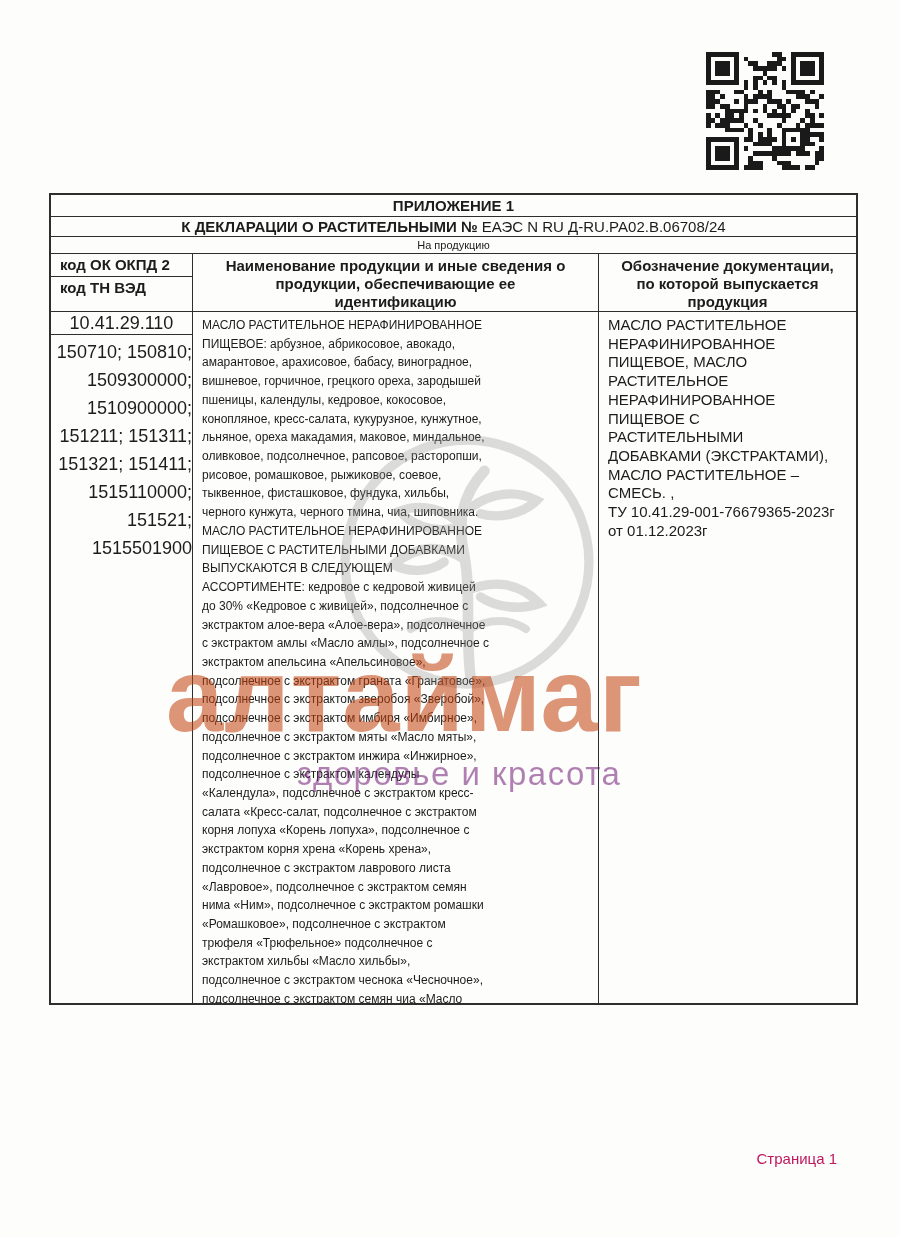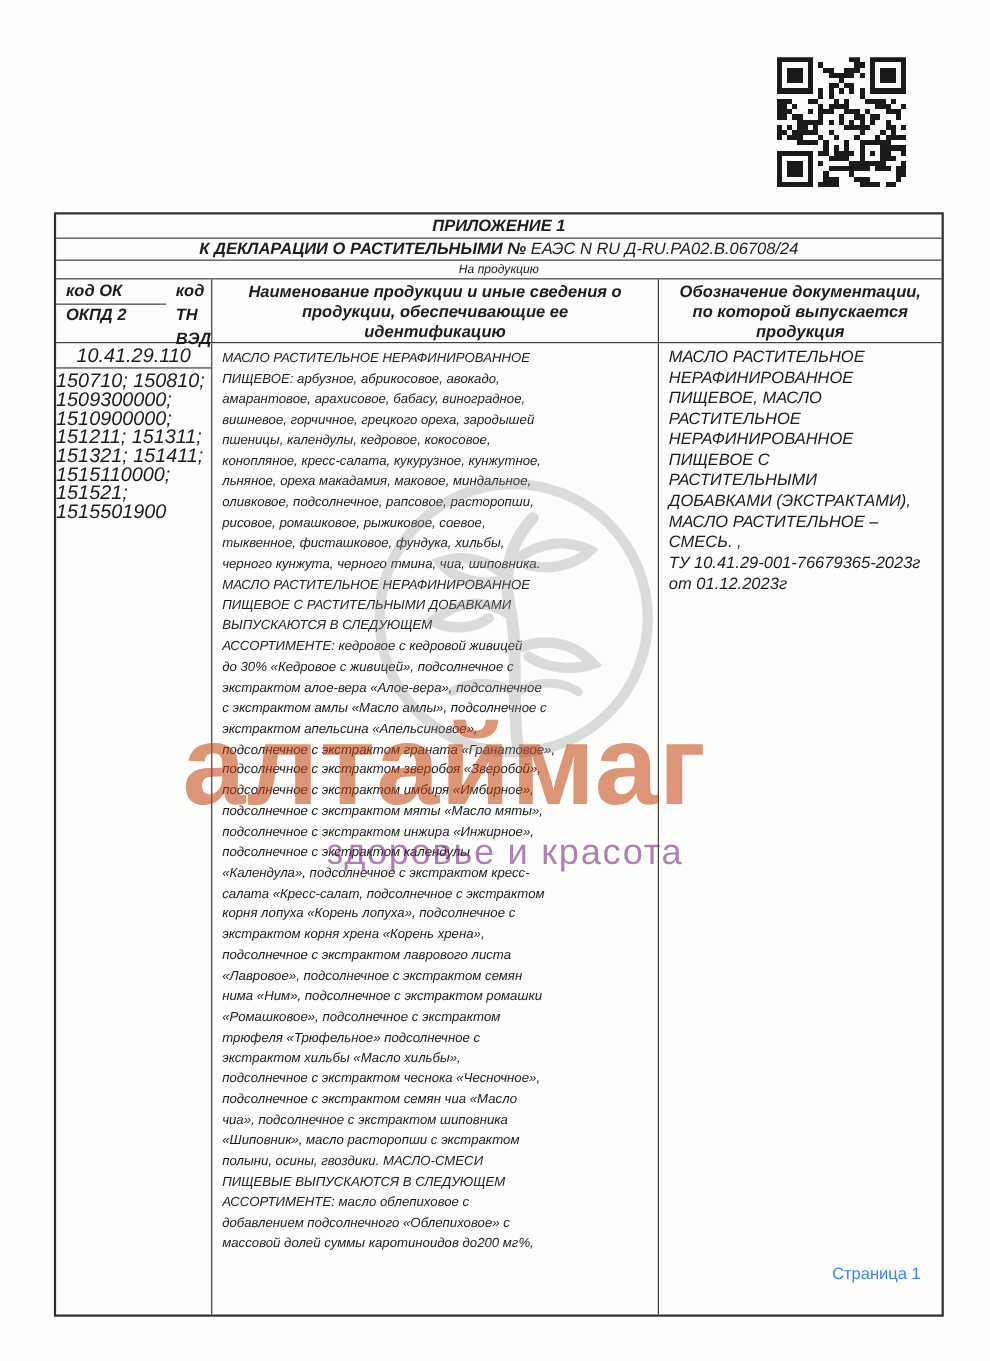--- a/index.html
+++ b/index.html
@@ -12,63 +12,62 @@
     overflow:hidden;
   }
   .page{position:absolute;inset:0;background:#fdfdfc;}
 
   
   .qr{position:absolute;left:706px;top:52px;width:118px;height:118px;}
   .qr svg{width:100%;height:100%;display:block;}
 
   
   .tbl{
-    position:absolute;left:49px;top:193px;width:809px;height:1004px;
+    position:absolute;left:49px;top:193px;width:809px;height:812px;
     border:2px solid #2e2e2e;
     box-sizing:border-box;
     display:flex;flex-direction:column;
     background:transparent;
-    font-style:italic;
   }
   .trow{flex:none;border-bottom:1.5px solid #2e2e2e;text-align:center;box-sizing:border-box;}
   .row-title{height:22px;line-height:21px;font-weight:bold;font-size:15px;}
   .row-decl{height:20px;line-height:19px;font-size:15px;}
   .row-decl .b{font-weight:bold;}
   .row-sub{height:17px;line-height:16px;font-size:11px;}
 
   .hdr{flex:none;height:58px;display:flex;border-bottom:1.5px solid #2e2e2e;box-sizing:border-box;font-weight:bold;font-size:15px;}
-  .c1h{width:142px;flex:none;border-right:1.5px solid #2e2e2e;box-sizing:border-box;display:flex;}
+  .c1h{width:142px;flex:none;border-right:1.5px solid #2e2e2e;box-sizing:border-box;display:flex;flex-direction:column;}
   .c1h1{height:23px;line-height:22px;border-bottom:1.5px solid #2e2e2e;box-sizing:border-box;padding-left:9px;}
   .c1h2{flex:1;line-height:22px;padding-left:9px;}
   .c2h{width:406px;flex:none;border-right:1.5px solid #2e2e2e;box-sizing:border-box;text-align:center;line-height:18px;padding-top:3px;white-space:pre-line;}
   .c3h{flex:1;text-align:center;line-height:18px;padding-top:3px;white-space:pre-line;}
 
   .tbody{flex:1;display:flex;box-sizing:border-box;overflow:hidden;}
   .c1b{width:142px;flex:none;border-right:1.5px solid #2e2e2e;box-sizing:border-box;font-size:18px;}
   .okpd{height:23px;line-height:22px;text-align:center;border-bottom:1.5px solid #2e2e2e;box-sizing:border-box;}
-  .tnved{padding-top:3px;text-align:left;line-height:17px;white-space:pre-line;}
+  .tnved{padding-top:3px;text-align:right;line-height:28px;white-space:pre-line;}
   .c2b{width:406px;flex:none;border-right:1.5px solid #2e2e2e;box-sizing:border-box;
        padding:4px 6px 0 9px;font-size:12px;line-height:18.72px;white-space:pre-line;overflow:hidden;}
   .c3b{flex:1;padding:4px 4px 0 9px;font-size:15px;line-height:18.7px;white-space:pre-line;overflow:hidden;}
 
   
   .watermark{position:absolute;inset:0;pointer-events:none;z-index:5;}
   .wm-logo{position:absolute;left:333px;top:428px;width:268px;height:268px;opacity:.30;}
   .wm-brand{
     position:absolute;left:166px;top:644px;
     font-size:103px;font-weight:bold;letter-spacing:1px;
     color:#c2410c;opacity:.55;line-height:1;
   }
   .wm-tag{
     position:absolute;left:297px;top:757px;
     font-size:33px;color:#701a75;opacity:.55;letter-spacing:1.5px;line-height:1;
   }
 
   
-  .pagenum{position:absolute;right:63px;top:1150px;font-size:15px;color:#3b82f6;}
+  .pagenum{position:absolute;right:63px;top:1150px;font-size:15px;color:#be185d;}
 </style>
 </head>
 <body>
 
 <div class="page">
 
   <div class="qr">
     <svg id="qr-svg" viewBox="0 0 25 25" shape-rendering="crispEdges" xmlns="http://www.w3.org/2000/svg">
         <rect x="0" y="0" width="1" height="1" fill="#1a1a1a"></rect>
         <rect x="1" y="0" width="1" height="1" fill="#1a1a1a"></rect>

